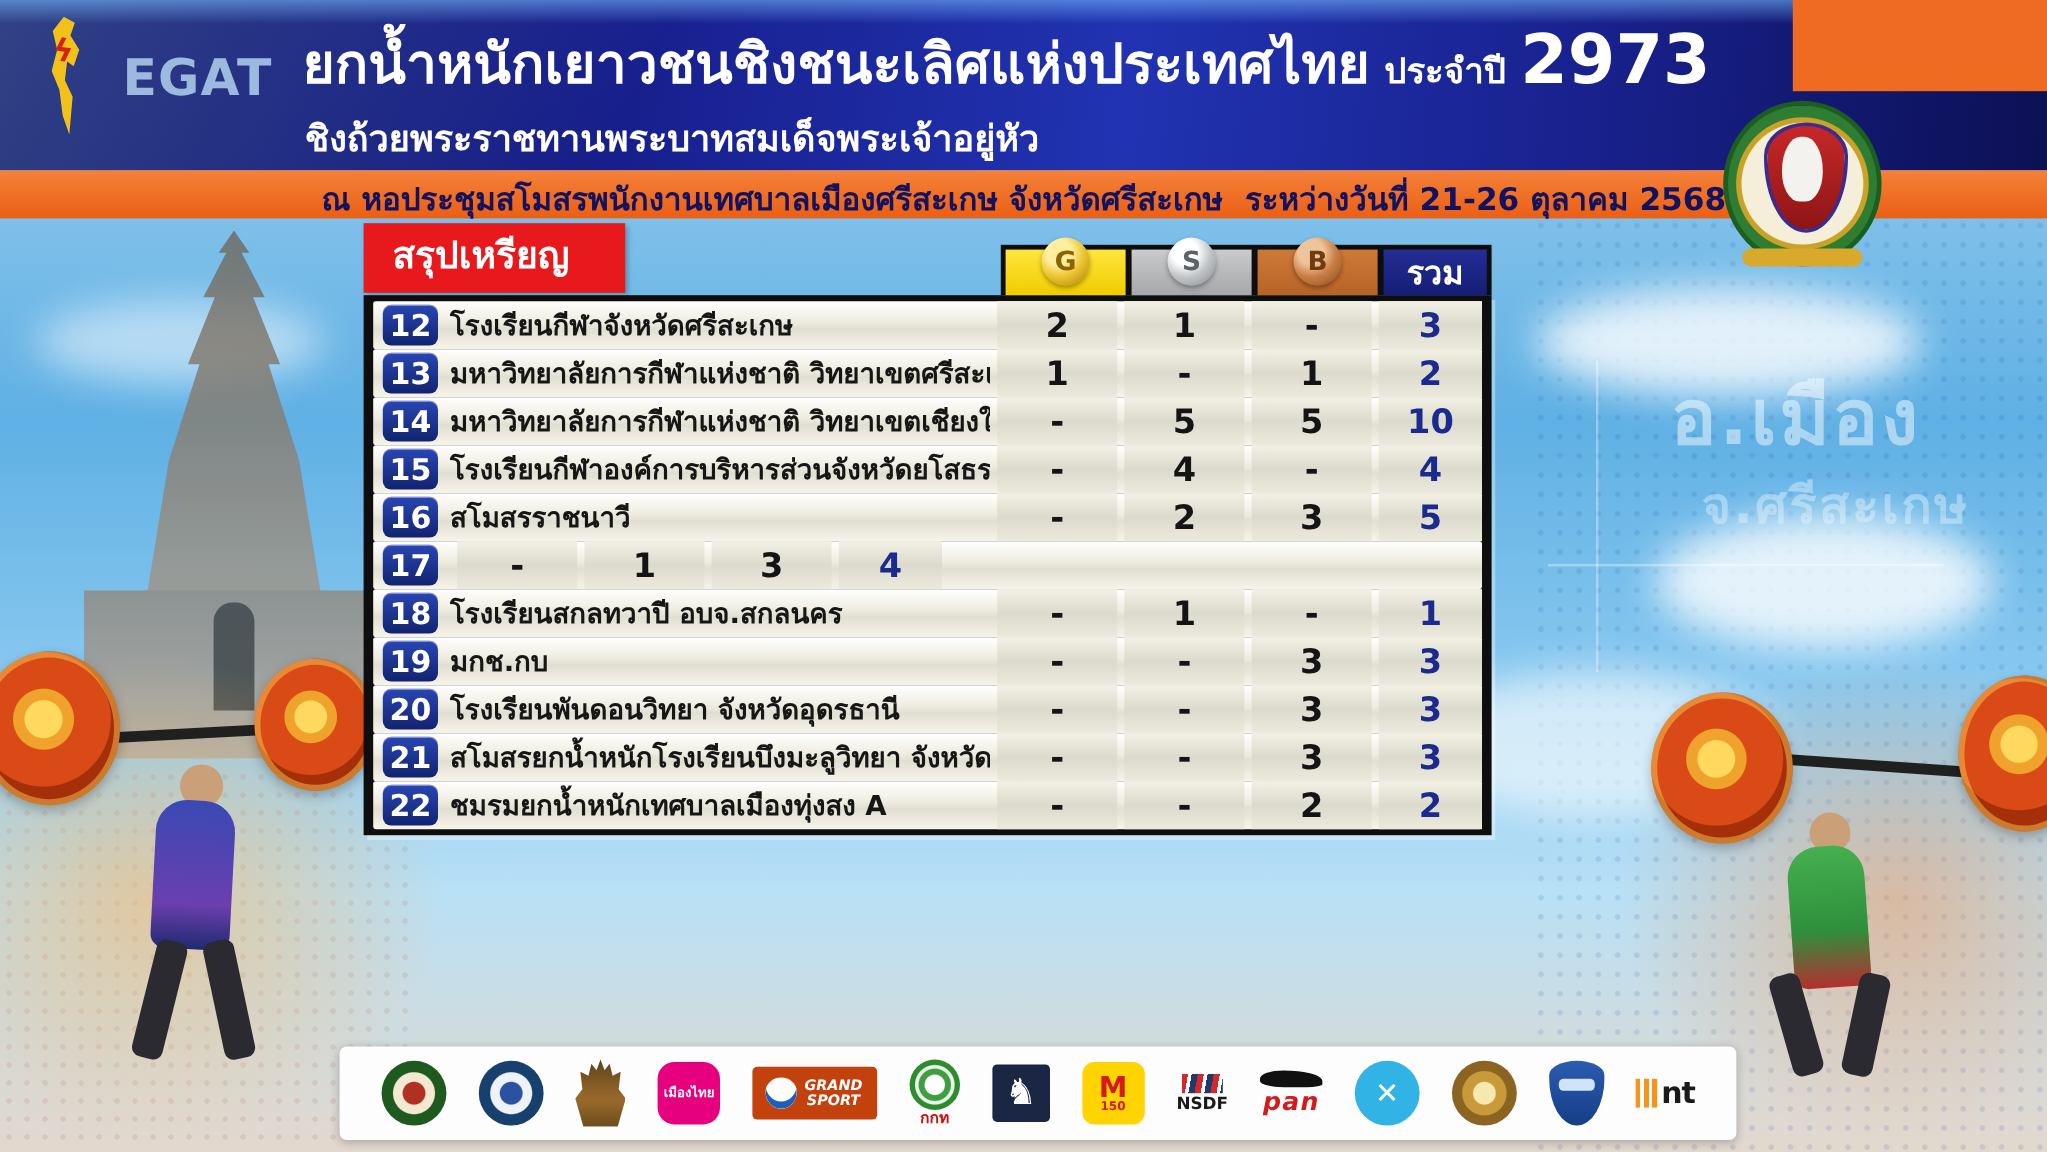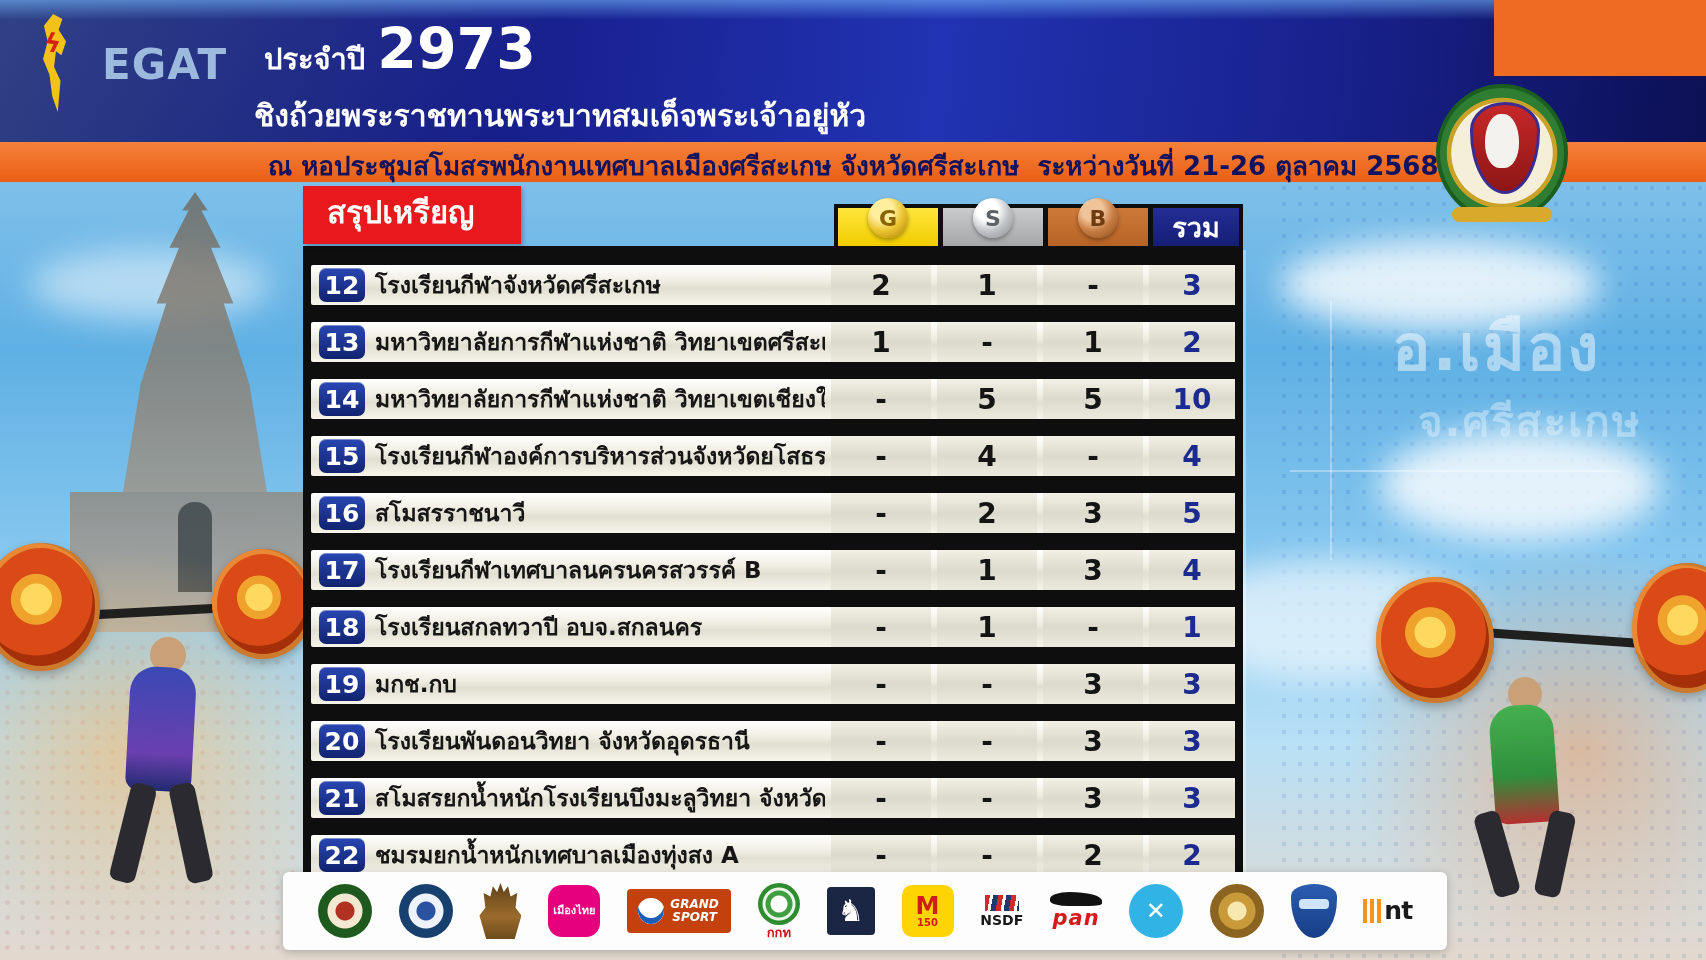--- a/index.html
+++ b/index.html
@@ -87,21 +87,21 @@
   .hc-silver{background:linear-gradient(180deg,#c9cbcd,#a5a7a9);}
   .hc-bronze{background:linear-gradient(180deg,#cd7a39,#b76326);}
   .hc-total{width:86px;background:linear-gradient(180deg,#232d96,#151e74);color:#fff;
     font-weight:800;font-size:27px;align-items:center;}
   .coin{width:40px;height:40px;border-radius:50%;display:flex;align-items:center;justify-content:center;
     font-weight:800;font-size:22px;position:absolute;top:-10px;left:30px;box-shadow:0 2px 4px rgba(0,0,0,.35);}
   .coin-g{background:radial-gradient(circle at 36% 30%,#ffee9e 0 28%,#ecc430 55%,#a97c08 100%);color:#8a6400;}
   .coin-s{background:radial-gradient(circle at 36% 30%,#ffffff 0 28%,#c3c6c9 55%,#84888d 100%);color:#5d6267;}
   .coin-b{background:radial-gradient(circle at 36% 30%,#f0c49a 0 28%,#c87e44 55%,#8a4c18 100%);color:#6e3c10;}
 
-  .table-body{background:#0e0e0e;padding:19px 8px;display:flex;flex-direction:column;gap:17px;
+  .table-body{background:#0e0e0e;padding:5px 8px;display:flex;flex-direction:column;gap:0;
     box-shadow:3px 4px 0 rgba(255,255,255,.35);}
   .t-row{height:40px;display:flex;align-items:center;
     background:linear-gradient(180deg,#ffffff 0%,#efede1 42%,#e1dfd1 58%,#f7f5eb 100%);border-radius:2px;}
   .rank-badge{width:46px;height:34px;margin:0 10px 0 8px;flex:none;
     background:linear-gradient(180deg,#2946b2,#112370);border-radius:7px;color:#fff;font-weight:800;font-size:25px;
     display:flex;align-items:center;justify-content:center;box-shadow:inset 0 1px 0 rgba(255,255,255,.4);}
   .team-name{flex:1;min-width:0;font-size:23px;font-weight:700;color:#161616;
     white-space:nowrap;overflow:hidden;}
   .cell{width:100px;flex:none;align-self:stretch;margin-left:6px;display:flex;align-items:center;justify-content:center;
     font-weight:800;font-size:28px;color:#141414;
@@ -209,20 +209,21 @@
 
 <div class="egat">
   <div class="thai-map">
     <div class="land"></div>
     <div class="bolt">ϟ</div>
   </div>
   <div class="egat-text">EGAT</div>
 </div>
 
 <div class="title-line">
+  <span class="title-main">ยกน้ำหนักเยาวชนชิงชนะเลิศแห่งประเทศไทย</span>
   <span class="title-mid">ประจำปี</span>
   <span class="title-year">2973</span>
 </div>
 <div class="subtitle">ชิงถ้วยพระราชทานพระบาทสมเด็จพระเจ้าอยู่หัว</div>
 <div class="venue">ณ หอประชุมสโมสรพนักงานเทศบาลเมืองศรีสะเกษ จังหวัดศรีสะเกษ  ระหว่างวันที่ 21-26 ตุลาคม 2568</div>
 
 <div class="crest">
   <div class="ring"></div>
   <div class="shield"></div>
   <div class="elephant"></div>
@@ -298,21 +299,20 @@
     <div class="cell gold-cell">-</div>
     <div class="cell silver-cell">2</div>
     <div class="cell bronze-cell">3</div>
     <div class="cell total-cell">5</div>
   </div>
 
   <div class="t-row">
     <div class="rank-badge">
           <span class="rank-num">17</span>
         </div>
-    <div class="team-name">โรงเรียนกีฬาเทศบาลนครนครสวรรค์ B</div>
     <div class="cell gold-cell">-</div>
     <div class="cell silver-cell">1</div>
     <div class="cell bronze-cell">3</div>
     <div class="cell total-cell">4</div>
   </div>
 
   <div class="t-row">
     <div class="rank-badge">
           <span class="rank-num">18</span>
         </div>

